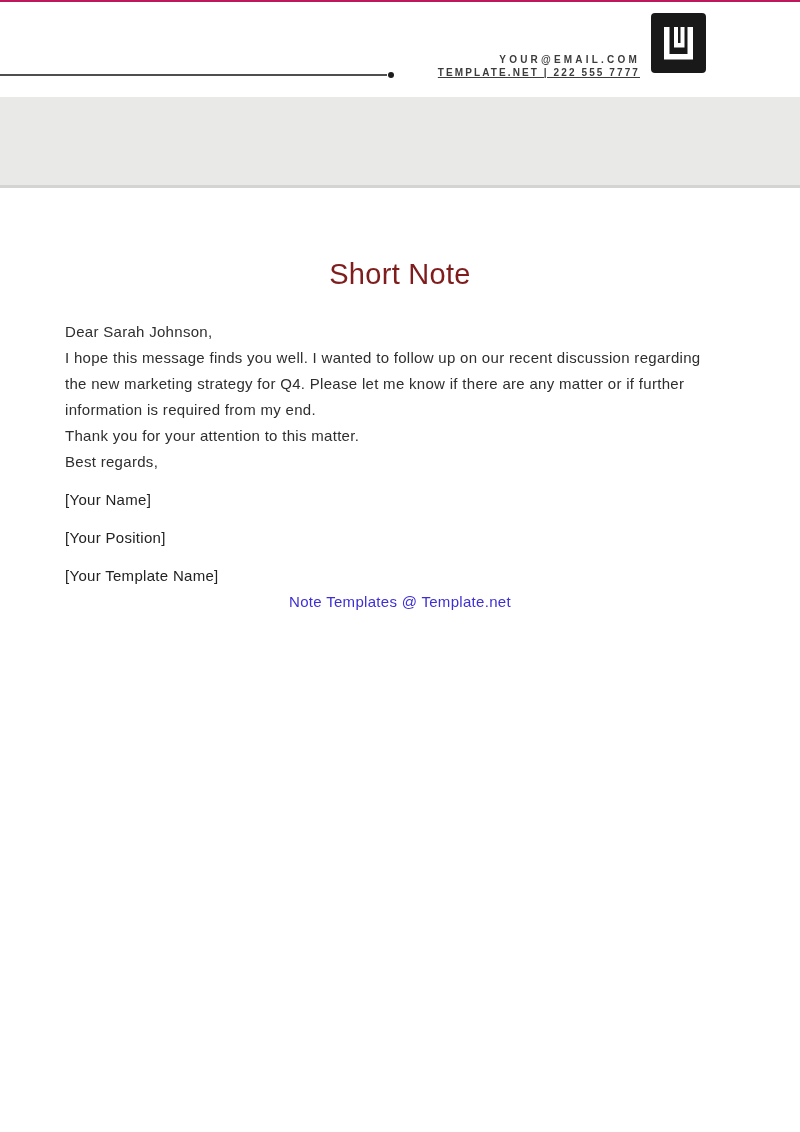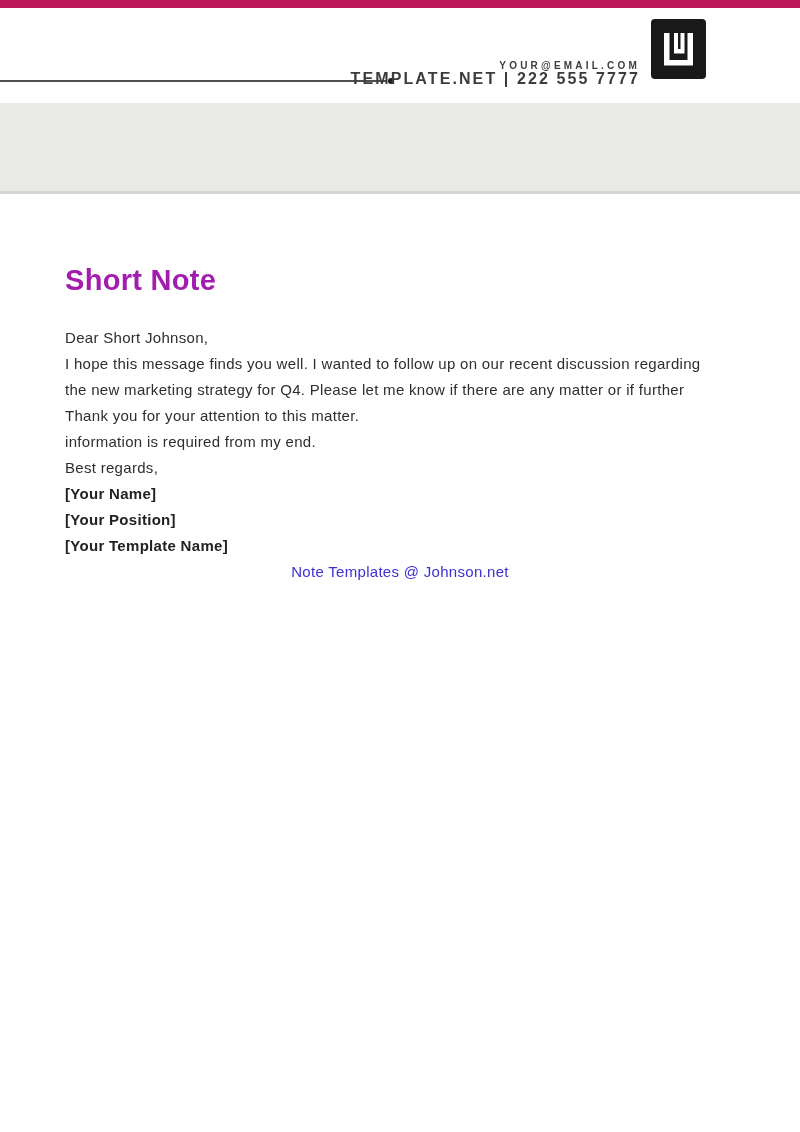--- a/index.html
+++ b/index.html
@@ -11,21 +11,21 @@
     height: 1132px;
     background: #ffffff;
     position: relative;
     overflow: hidden;
     font-family: "Liberation Sans", sans-serif;
   }
   .page {
     position: absolute;
     inset: 0;
     background: #ffffff;
-    border-top: 8px solid #be185d;
+    border-top: 2px solid #be185d;
   }
 
   
   .logo-box {
     position: absolute;
     left: 651px;
     top: 11px;
     width: 55px;
     height: 60px;
   }
@@ -37,22 +37,23 @@
     color: #3c3c3c;
     font-weight: bold;
     line-height: 13px;
     white-space: nowrap;
   }
   .contact-email {
     font-size: 10px;
     letter-spacing: 3.2px;
   }
   .contact-phone {
-    font-size: 16px;
+    font-size: 10px;
     letter-spacing: 2.1px;
+    text-decoration: underline;
   }
   .header-divider {
     position: absolute;
     top: 72px;
     left: 0;
     width: 387px;
     height: 2px;
     background: #4f4f4f;
   }
   .header-divider .dot {
@@ -77,37 +78,39 @@
   }
 
   
   .letter {
     position: absolute;
     top: 255px;
     left: 65px;
     width: 670px;
   }
   .letter-title {
+    text-align: center;
     font-size: 29px;
     line-height: 34px;
-    font-weight: bold;
-    color: #a21caf;
+    font-weight: normal;
+    color: #7f1d1d;
     letter-spacing: 0.3px;
     margin: 0 0 28px 0;
   }
   .letter-line {
     font-size: 15px;
     line-height: 26px;
     color: #2e2e2e;
     letter-spacing: 0.3px;
     white-space: nowrap;
   }
   .letter-line.bold {
-    font-weight: bold;
+    font-weight: normal;
     color: #222222;
+    margin-top: 12px;
   }
   .footer-link {
     font-size: 15px;
     line-height: 26px;
     letter-spacing: 0.3px;
     text-align: center;
     color: #3e2fd4;
     text-decoration: none;
     display: block;
     white-space: nowrap;
@@ -135,26 +138,26 @@
 
       <path d="M23,14 h4 v16 h2.5 V14 h4 v20.5 H23 Z" fill="#ffffff"></path>
     </svg>
   </div>
 
   <div class="banner"></div>
 
   <div class="letter">
     <h1 class="letter-title">Short Note</h1>
 
-    <div class="letter-line">Dear Short Johnson,</div>
+    <div class="letter-line">Dear Sarah Johnson,</div>
     <div class="letter-line">I hope this message finds you well. I wanted to follow up on our recent discussion regarding</div>
     <div class="letter-line">the new marketing strategy for Q4. Please let me know if there are any matter or if further</div>
+    <div class="letter-line">information is required from my end.</div>
     <div class="letter-line">Thank you for your attention to this matter.</div>
-    <div class="letter-line">information is required from my end.</div>
     <div class="letter-line">Best regards,</div>
     <div class="letter-line bold">[Your Name]</div>
     <div class="letter-line bold">[Your Position]</div>
     <div class="letter-line bold">[Your Template Name]</div>
 
-    <a href="#" class="footer-link">Note Templates @ Johnson.net</a>
+    <a href="#" class="footer-link">Note Templates @ Template.net</a>
   </div>
 
 </div>
 
 </body></html>

